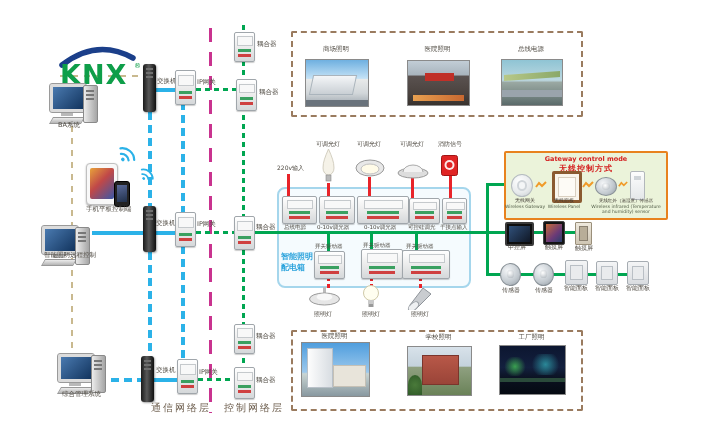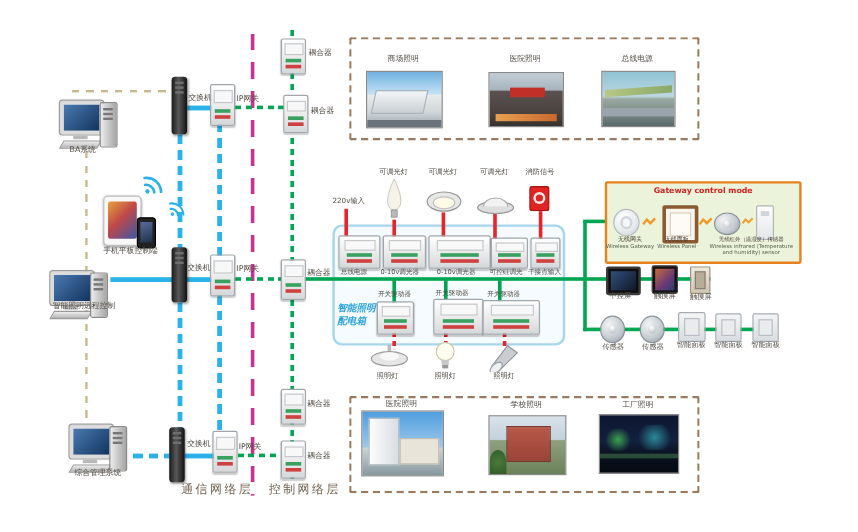--- a/index.html
+++ b/index.html
@@ -57,21 +57,21 @@
   .spanel i{position:absolute;left:4px;top:4px;right:4px;bottom:4px;background:#e9ebed;border:1px solid #b9bfc5;}
   .wgate{position:absolute;border-radius:50%;background:radial-gradient(circle at 38% 32%,#fff,#e6e9eb 60%,#c5cbcf);border:1px solid #b5bbc0;}
   .wgate i{position:absolute;left:25%;top:25%;right:25%;bottom:25%;border-radius:50%;border:2px solid #d0d5d9;background:#f4f6f7;}
   .wpanel{position:absolute;background:#f9f5ec;border:3px solid #8a5a30;border-radius:2px;}
   .wpanel i{position:absolute;left:3px;top:3px;right:3px;bottom:3px;background:#fdfbf6;border:1px solid #d9cfc0;}
   .wsensor{position:absolute;background:linear-gradient(180deg,#fdfdfd,#e4e7e9);border:1px solid #b2b7bb;border-radius:2px;}
   .wsensor i{position:absolute;left:25%;top:14%;width:50%;height:16%;background:#cfd4d8;}
   .photo{position:absolute;border:1px solid #8a8a8a;overflow:hidden;}
   .photo span{position:absolute;}
   .layerlbl{position:absolute;font-size:10px;color:#6f6050;letter-spacing:2px;}
-  .bluetitle{position:absolute;font-size:8px;font-weight:bold;color:#2ba3dc;line-height:1.35;font-style:italic;}
+  .bluetitle{position:absolute;font-size:8px;font-weight:bold;color:#2ba3dc;line-height:1.35;}
   svg{display:block;}
 </style>
 </head>
 <body>
 
 <div class="canvas">
 
   <div class="frame" style="left:291px;top:31px;width:288px;height:82px;"></div>
   <div class="frame" style="left:291px;top:330px;width:288px;height:77px;"></div>
   <div class="distbox" style="left:277px;top:187px;width:190px;height:97px;"></div>
@@ -103,20 +103,27 @@
   <div class="ln vrs" style="left:368px;top:177px;height:21px;"></div>
   <div class="ln vrs" style="left:411px;top:177px;height:22px;"></div>
   <div class="ln vrs" style="left:449px;top:176px;height:24px;"></div>
   <div class="ln vgs" style="left:327px;top:233px;height:20px;"></div>
   <div class="ln vgs" style="left:370px;top:233px;height:18px;"></div>
   <div class="ln vgs" style="left:415px;top:233px;height:19px;"></div>
   <div class="ln vrd" style="left:327px;top:277px;height:14px;"></div>
   <div class="ln vrd" style="left:370px;top:277px;height:11px;"></div>
   <div class="ln vrd" style="left:419px;top:277px;height:12px;"></div>
 
+  <div style="position:absolute;left:55px;top:38px;width:90px;height:52px;">
+    <svg width="90" height="52" viewBox="0 0 90 52">
+      <path d="M7 27 Q42 0 78 20" fill="none" stroke="#1b3f8a" stroke-width="5.5" stroke-linecap="round"></path>
+      <text x="5" y="46" font-size="27" font-weight="bold" letter-spacing="1" fill="#0e9e49">KNX</text>
+      <text x="79" y="30" font-size="7" fill="#0e9e49">®</text>
+    </svg>
+  </div>
 
   <div class="pc" style="left:50px;top:84px;">
       <span class="scr"></span>
       <span class="std"></span>
       <span class="kb"></span>
       <span class="cs">
         <i></i>
       </span>
     </div>
   <div class="lbl" style="left:58px;top:122px;">BA系统</div>
@@ -358,20 +365,21 @@
         <path d="M3 20 L16 3 L24 9 L9 24 Z" fill="#c9ccd0" stroke="#8f949a"></path>
         <ellipse cx="6.5" cy="21.5" rx="6" ry="3.4" fill="#eef0f2" stroke="#9a9fa5" transform="rotate(-40 6.5 21.5)"></ellipse>
       </svg>
   </div>
   <div class="lbl" style="left:314px;top:311px;font-size:6px;">照明灯</div>
   <div class="lbl" style="left:362px;top:311px;font-size:6px;">照明灯</div>
   <div class="lbl" style="left:411px;top:311px;font-size:6px;">照明灯</div>
 
   <div class="wbox" style="left:504px;top:151px;width:160px;height:65px;">
     <div class="wt-en">Gateway control mode</div>
+    <div class="wt-cn">无线控制方式</div>
     <div class="wgate" style="left:5px;top:21px;width:20px;height:21px;">
         <i></i>
       </div>
     <div style="position:absolute;left:29px;top:27px;">
       <svg width="12" height="10" viewBox="0 0 12 10">
           <path d="M1 7 L4 3 L7 6 L11 2" fill="none" stroke="#f09a28" stroke-width="2"></path>
         </svg>
     </div>
     <div class="wpanel" style="left:46px;top:18px;width:24px;height:26px;">
         <i></i>

